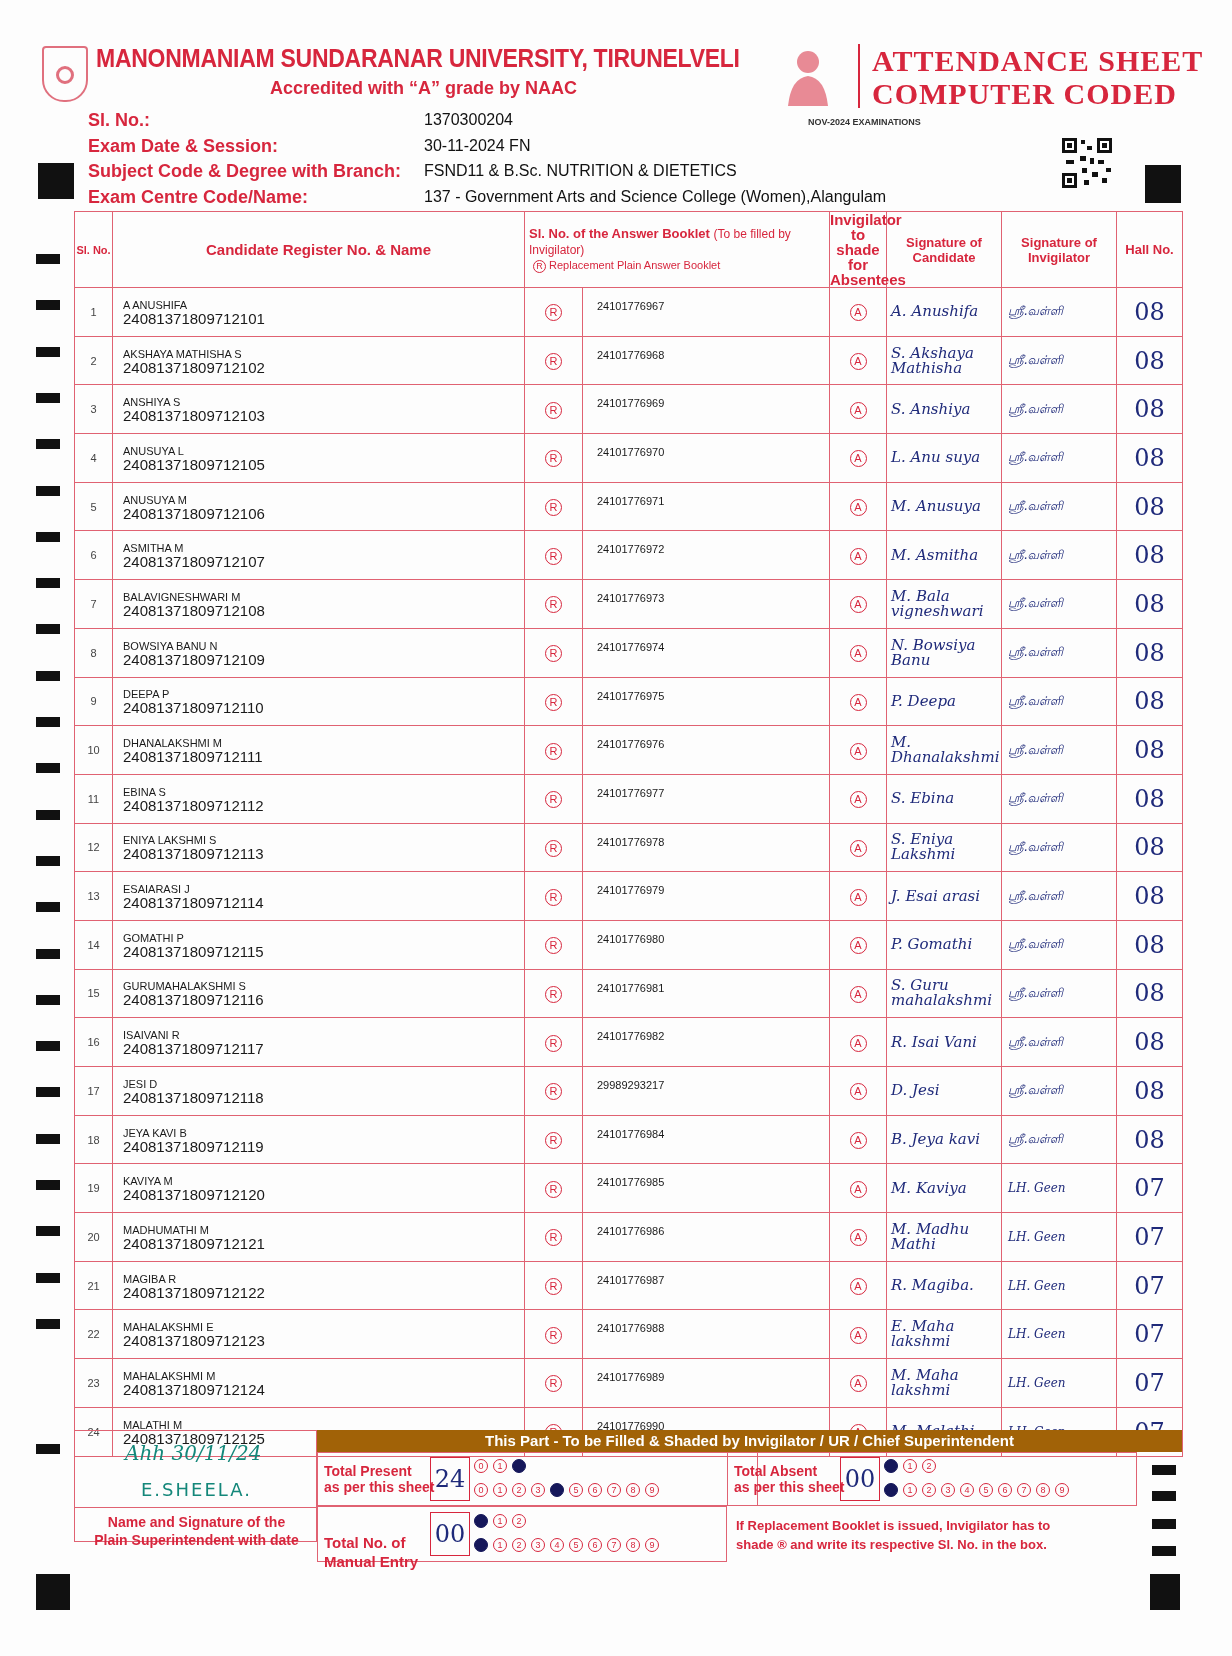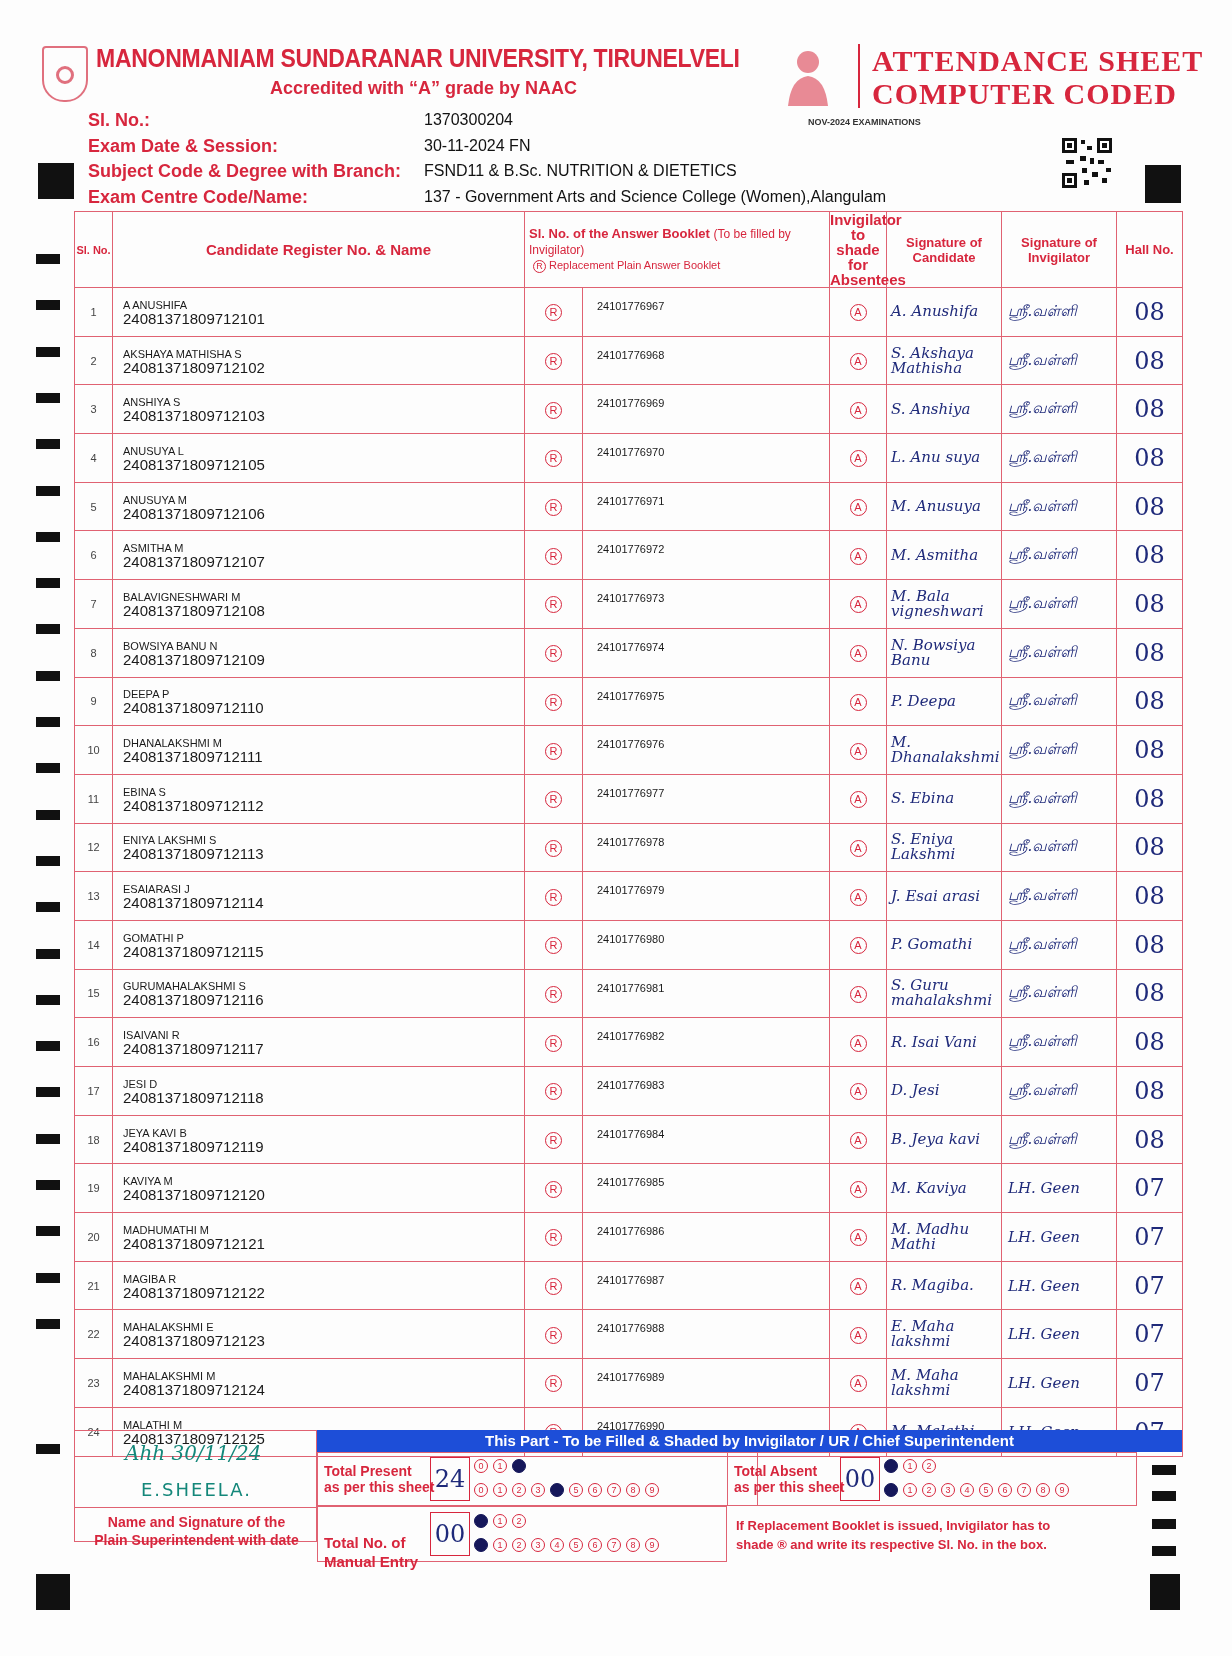--- a/index.html
+++ b/index.html
@@ -29,30 +29,30 @@
   th.small { font-size: 9px; line-height: 9px; }
   .sub { font-size: 11px; font-weight: normal; display:block; text-align:left; padding-left: 4px; }
   table.att td { height: 48.7px; vertical-align: middle; }
   .sl { text-align: center; font-size: 11px; color: #444; }
   .cname { font-size: 11px; padding-left: 10px; line-height: 13px; }
   .creg { font-size: 15px; display: block; }
   .rmark, .amark { text-align: center; }
   .circ { display: inline-block; width: 17px; height: 17px; border: 1px solid #d7263d; border-radius: 50%; color: #d7263d; font-size: 11px; line-height: 15px; text-align: center; }
   .book { font-size: 11px; vertical-align: top !important; padding: 12px 0 0 14px; }
   .sig { font-family: "DejaVu Serif", serif; font-style: italic; color: #1f2a7a; font-size: 15px; padding-left: 4px; line-height: 15px; }
-  .isig { font-family: "DejaVu Serif", serif; font-style: italic; color: #1f2a7a; font-size: 15px; padding-left: 6px; }
+  .isig { font-family: "DejaVu Serif", serif; font-style: italic; color: #1f2a7a; font-size: 12px; padding-left: 6px; }
   .hall { font-family: "DejaVu Serif", serif; color: #1f2a7a; font-size: 24px; text-align: center; }
   .lmark { position: absolute; left: 36px; width: 24px; height: 10px; background: #111; }
   
   .foot { position: absolute; left: 74px; top: 1430px; width: 1108px; height: 132px; }
   .cs-box { position: absolute; left: 0; top: 0; width: 243px; height: 112px; border: 1px solid #e06272; }
   .cs-label { position:absolute; left:0; top: 82px; width: 243px; text-align:center; color:#d7263d; font-weight:bold; font-size:14px; line-height:18px; }
   .cs-sig { position:absolute; left: 50px; top: 10px; color:#14877a; font-family:"DejaVu Serif",serif; font-style: italic; font-size: 20px; }
   .cs-name { position:absolute; left: 66px; top: 48px; color:#14877a; font-family:"DejaVu Sans",sans-serif; font-size: 18px; letter-spacing: 2px; }
-  .banner { position:absolute; left: 243px; top: 0; width: 865px; height: 22px; background: #1d4ed8; color: #fff; font-weight: bold; font-size: 15px; text-align: center; line-height: 22px; }
+  .banner { position:absolute; left: 243px; top: 0; width: 865px; height: 22px; background: #a16207; color: #fff; font-weight: bold; font-size: 15px; text-align: center; line-height: 22px; }
   .panel { position:absolute; border: 1px solid #e06272; }
   .plabel { position:absolute; color:#d7263d; font-weight:bold; font-size: 14px; line-height: 16px; }
   .pbox { position:absolute; width: 40px; height: 44px; border: 1px solid #d7263d; color:#1f2a7a; font-family:"DejaVu Serif",serif; font-size: 24px; text-align:center; line-height: 42px; }
   .bubbles { position:absolute; white-space: nowrap; font-size: 0; }
   .bb { display:inline-block; width: 14px; height: 14px; border: 1px solid #d7263d; border-radius: 50%; font-size: 9px; color:#d7263d; text-align:center; line-height: 12px; margin-right: 5px; }
   .bb.filled { background: #15175a; border-color: #15175a; color: transparent; }
   .note { position:absolute; color:#d7263d; font-weight:bold; font-size: 13px; line-height: 19px; }
 </style>
 </head>
 <body>
@@ -322,21 +322,21 @@
         <td class="book">24101776982</td>
         <td class="amark"><span class="circ">A</span></td>
         <td class="sig">R. Isai Vani</td>
         <td class="isig">ஸ்ரீ.வள்ளி</td>
         <td class="hall">08</td>
       </tr>
       <tr>
         <td class="sl">17</td>
         <td class="cname"><span>JESI D</span><span class="creg">24081371809712118</span></td>
         <td class="rmark"><span class="circ">R</span></td>
-        <td class="book">24101776983</td>
+        <td class="book">29989293217</td>
         <td class="amark"><span class="circ">A</span></td>
         <td class="sig">D. Jesi</td>
         <td class="isig">ஸ்ரீ.வள்ளி</td>
         <td class="hall">08</td>
       </tr>
       <tr>
         <td class="sl">18</td>
         <td class="cname"><span>JEYA KAVI B</span><span class="creg">24081371809712119</span></td>
         <td class="rmark"><span class="circ">R</span></td>
         <td class="book">24101776984</td>

